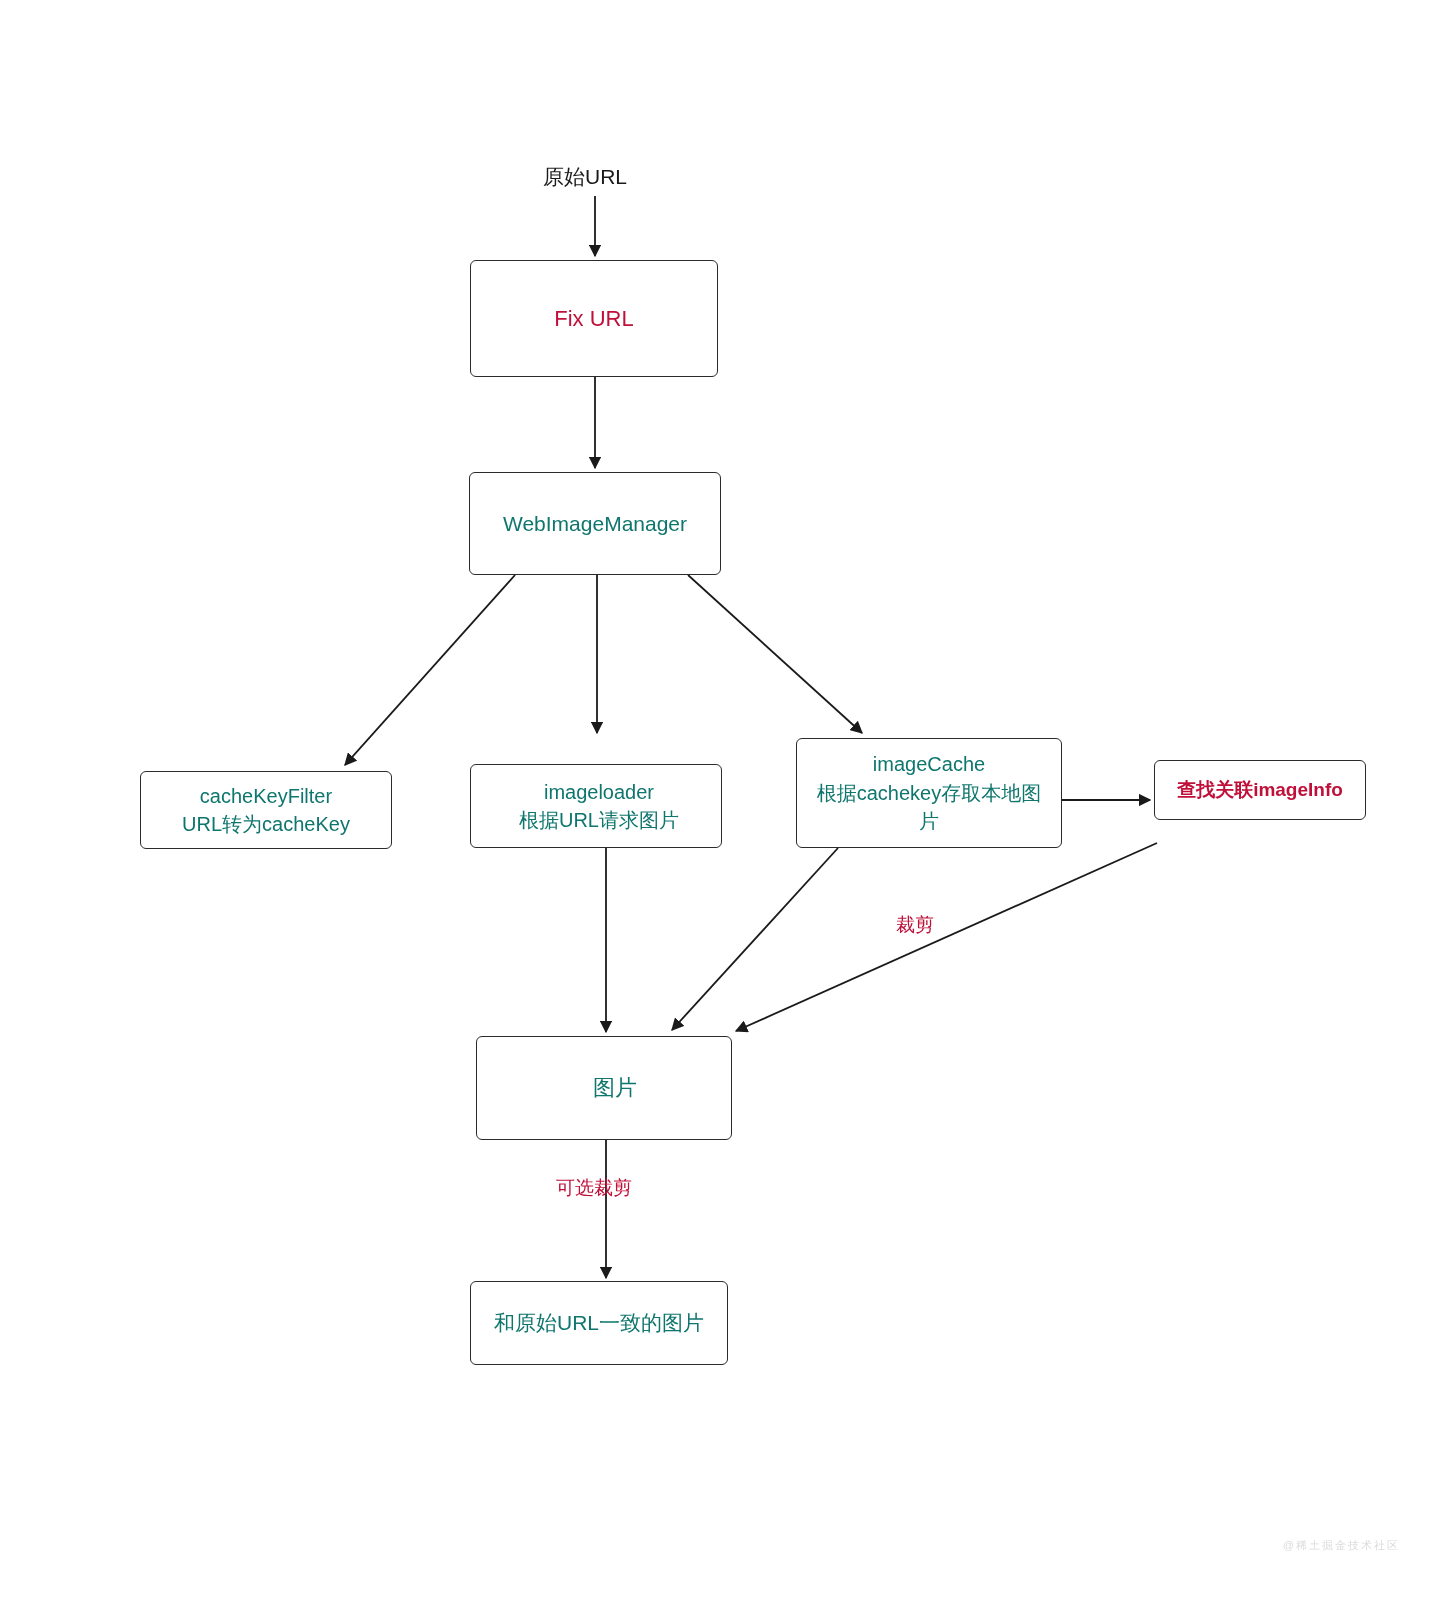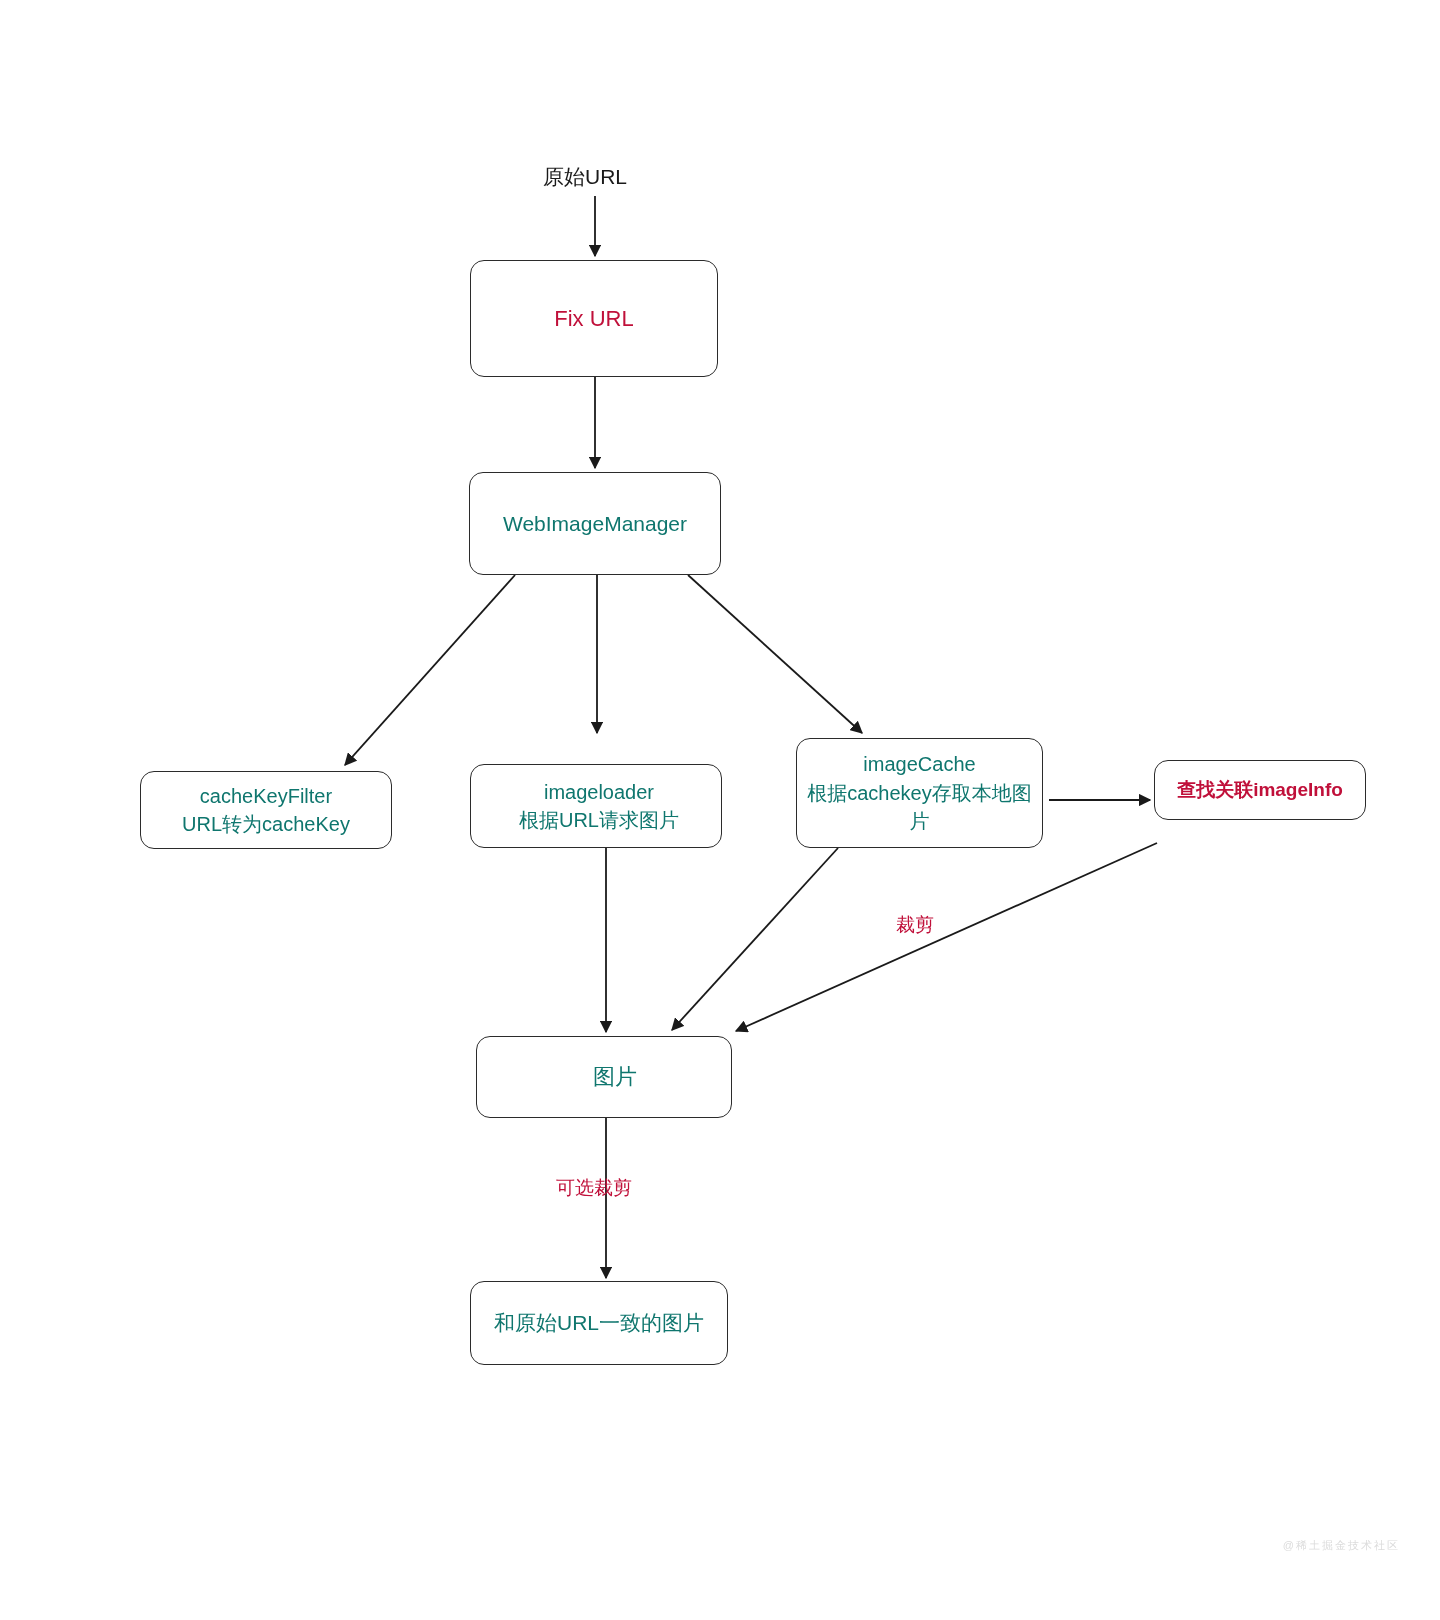--- a/index.html
+++ b/index.html
@@ -21,21 +21,21 @@
     position: absolute;
     left: 0;
     top: 0;
     width: 1440px;
     height: 1620px;
   }
   .node {
     position: absolute;
     box-sizing: border-box;
     border: 1.6px solid #2b2b2b;
-    border-radius: 14px;
+    border-radius: 6px;
     background: #ffffff;
     display: flex;
     align-items: center;
     justify-content: center;
     text-align: center;
     z-index: 2;
   }
   .node .node-label {
     display: block;
     line-height: 1.42;
@@ -106,31 +106,31 @@
   <div class="node black" style="left:140px; top:771px; width:252px; height:78px;">
     <span class="node-label" style="font-size:20px;">cacheKeyFilter
 URL转为cacheKey</span>
   </div>
 
   <div class="node black" style="left:470px; top:764px; width:252px; height:84px;padding-left:6px;">
     <span class="node-label" style="font-size:20px;">imageloader
 根据URL请求图片</span>
   </div>
 
-  <div class="node black" style="left:796px; top:738px; width:247px; height:110px;">
+  <div class="node black" style="left:796px; top:738px; width:266px; height:110px;">
     <span class="node-label" style="font-size:20px;">imageCache
 根据cachekey存取本地图
 片</span>
   </div>
 
   <div class="node red" style="left:1154px; top:760px; width:212px; height:60px;">
     <span class="node-label" style="font-size:19px; font-weight:bold;">查找关联imageInfo</span>
   </div>
 
-  <div class="node black" style="left:476px; top:1036px; width:256px; height:82px;padding-left:22px;">
+  <div class="node black" style="left:476px; top:1036px; width:256px; height:104px;padding-left:22px;">
     <span class="node-label" style="font-size:22px;">图片</span>
   </div>
 
   <div class="node black" style="left:470px; top:1281px; width:258px; height:84px;">
     <span class="node-label" style="font-size:21px;">和原始URL一致的图片</span>
   </div>
 
   <div class="free-label red" style="left:896px; top:912px; font-size:19px;">裁剪</div>
 
   <div class="free-label red" style="left:556px; top:1175px; font-size:19px;">可选裁剪</div>

